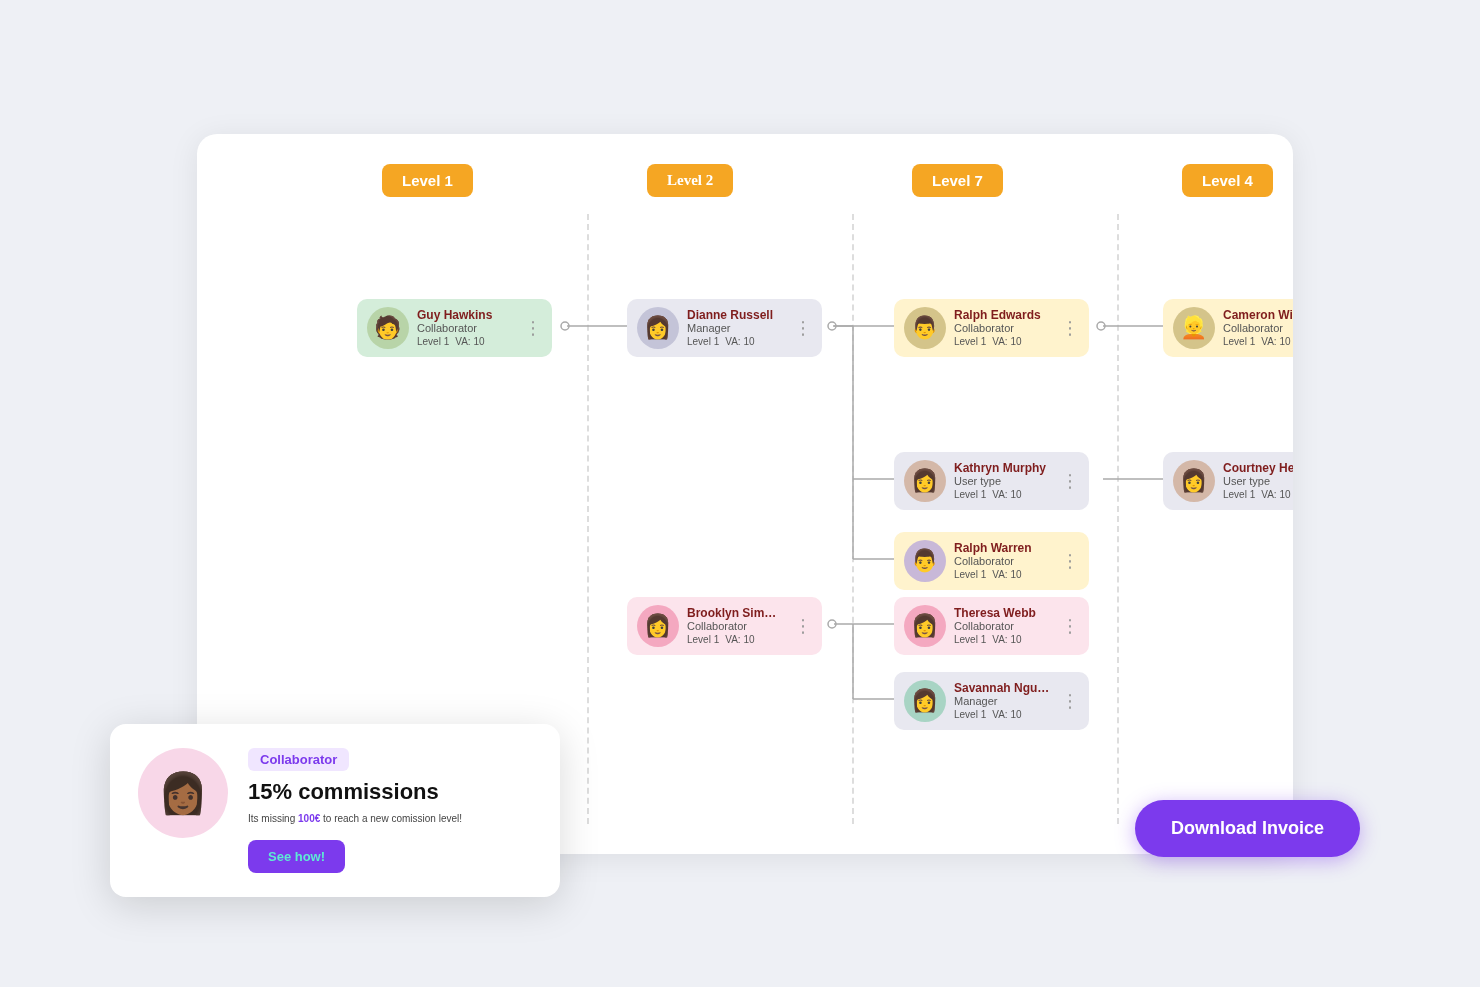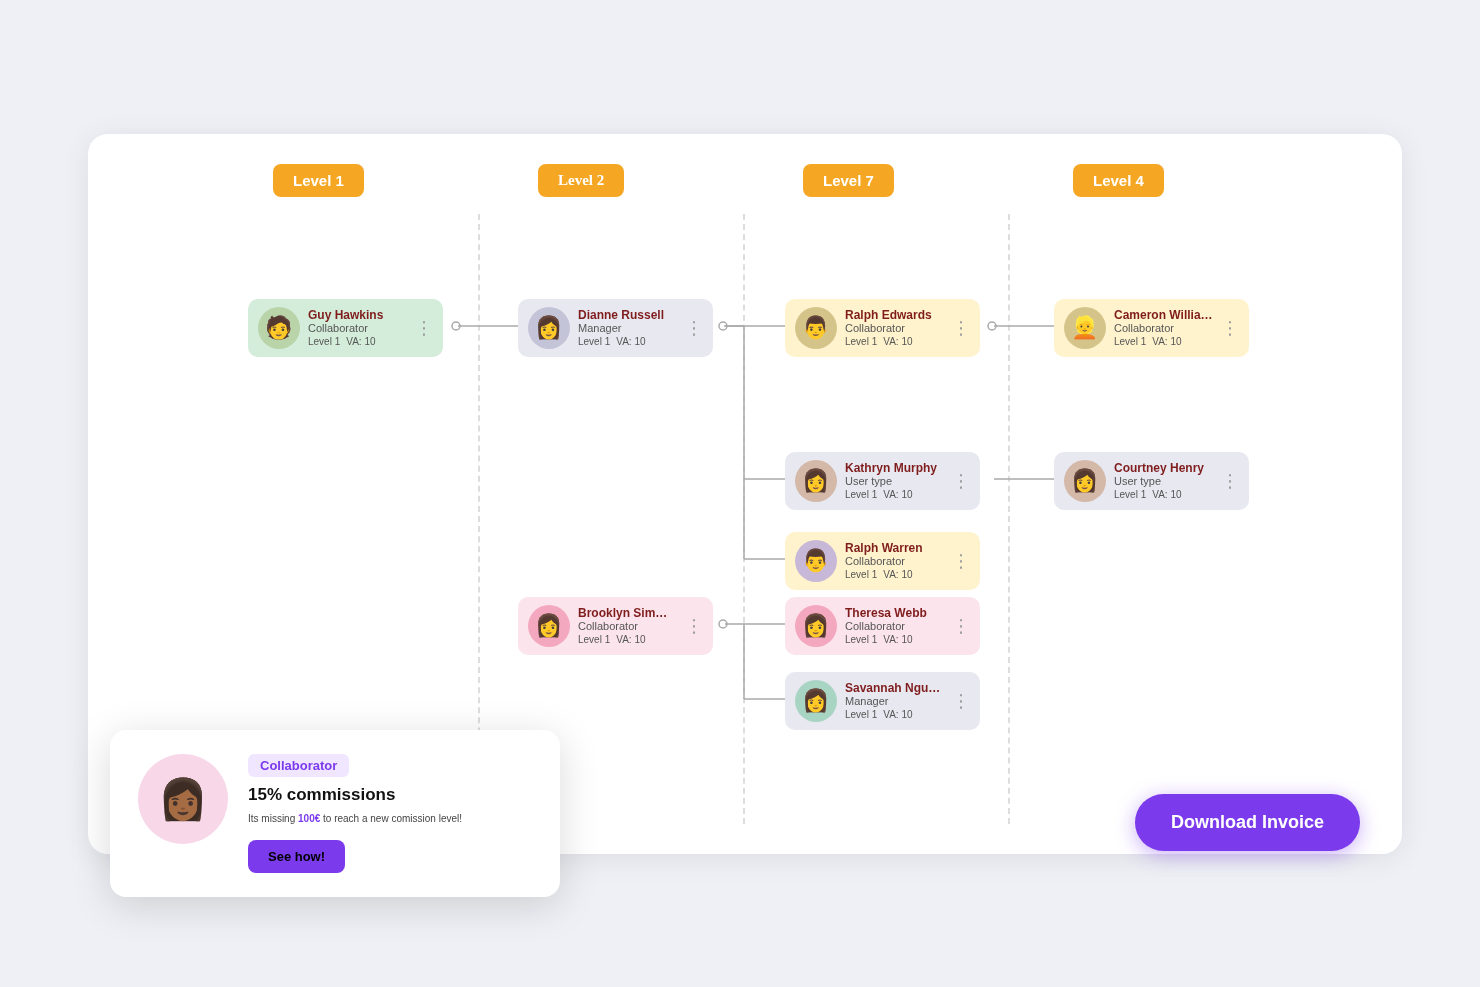--- a/index.html
+++ b/index.html
@@ -9,21 +9,21 @@
       width: 1480px;
       height: 987px;
       overflow: hidden;
       display: flex;
       align-items: center;
       justify-content: center;
     }
     .main-card {
       background: #fff;
       border-radius: 20px;
-      width: 1314px;
+      width: 1096px;
       height: 720px;
       position: relative;
       box-shadow: 0 4px 30px rgba(0,0,0,0.08);
       overflow: hidden;
       margin-left: 10px;
     }
     .diagram-area {
       width: 100%;
       height: 100%;
       position: relative;
@@ -119,26 +119,26 @@
     .popup-badge {
       background: #f0e6ff;
       color: #7c3aed;
       border-radius: 6px;
       font-weight: 700;
       font-size: 13px;
       padding: 4px 12px;
       display: inline-block;
       margin-bottom: 8px;
     }
-    .popup-title { font-weight: 800; font-size: 17px; color: #111; margin-bottom: 6px; }
+    .popup-title { font-weight: 800; font-size: 22px; color: #111; margin-bottom: 6px; }
     .popup-desc { font-size: 10px; color: #444; line-height: 1.5; margin-bottom: 14px; }
     .popup-highlight { color: #7c3aed; font-weight: 700; }
     .see-how-btn {
       background: #7c3aed;
-      color: #000000;
+      color: #5eead4;
       border: none;
       border-radius: 8px;
       padding: 9px 20px;
       font-weight: 700;
       font-size: 13px;
       cursor: pointer;
     }
     .download-btn {
       position: absolute;
       right: 60px;
@@ -343,13 +343,13 @@
   <div class="popup-content">
     <span class="popup-badge">Collaborator</span>
     <div class="popup-title">15% commissions</div>
     <div class="popup-desc">
       <span>Its missing </span><span class="popup-highlight">100€</span><span> to reach a new comission level!</span>
     </div>
     <button class="see-how-btn">See how!</button>
   </div>
 </div>
 
-<button class="download-btn" style="position: fixed; right: 120px; bottom: 136px;">Download Invoice</button>
+<button class="download-btn" style="position: fixed; right: 120px; bottom: 130px;">Download Invoice</button>
 
 </body></html>

